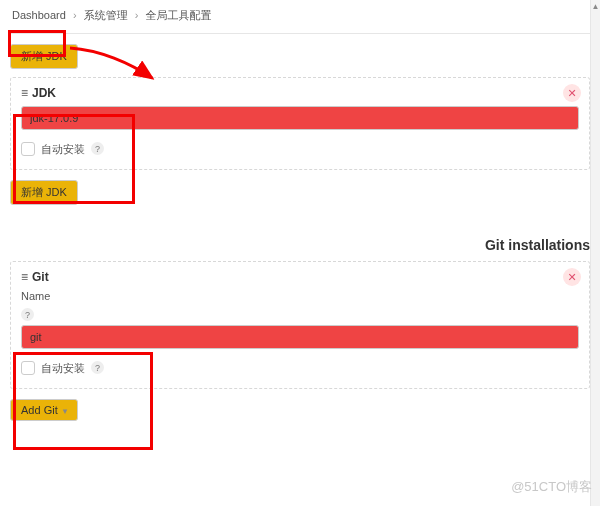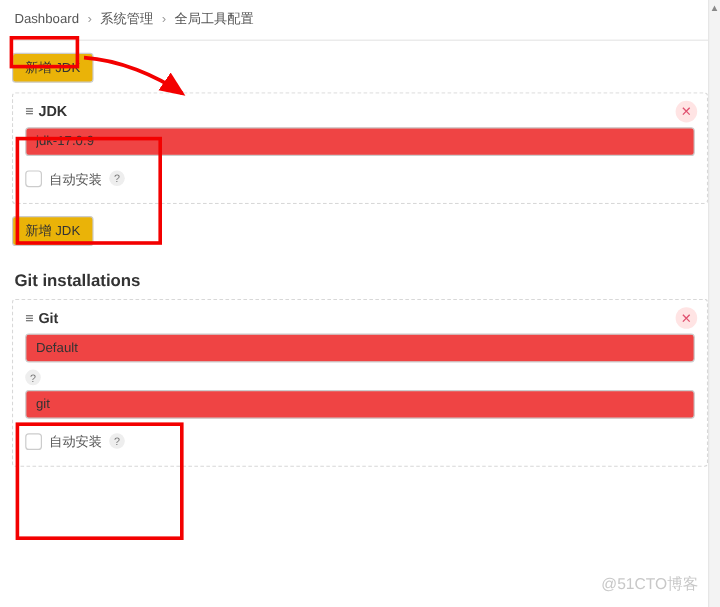--- a/index.html
+++ b/index.html
@@ -120,21 +120,22 @@
     width: 14px; height: 14px;
     border: 1px solid #ccc;
     border-radius: 3px;
     background: #fff;
     cursor: pointer;
   }
 
   .section-heading {
     font-size: 14px;
     font-weight: 700;
-    margin: 20px 0 6px 2px;
+    margin: 32px 0 6px 2px;
+    text-align: right;
   }
 
   
   .annot {
     position: absolute;
     border: 3px solid #f30000;
     pointer-events: none;
     z-index: 50;
   }
   
@@ -156,21 +157,21 @@
     height: 12px;
     display: flex;
     align-items: center;
     justify-content: center;
     font-size: 8px;
     color: #888;
     cursor: pointer;
   }
   .watermark {
     position: absolute;
-    right: 18px;
+    right: 8px;
     bottom: 10px;
     font-size: 13px;
     color: #c8c8c8;
     pointer-events: none;
     z-index: 60;
   }
 </style>
 </head>
 <body>
 
@@ -219,34 +220,37 @@
   
   <div class="tool-section">
     <div class="tool-header">
       <span class="drag-icon">≡</span>
       <span>Git</span>
     </div>
     <div class="remove-btn">
       <span>✕</span>
     </div>
 
-    <input class="text-input" value="Default" style="">
+    <div class="field-label">Name</div>
 
     <div class="field-label">
       <span class="help">?</span>
     </div>
     <input class="text-input" value="git" style="">
 
     <div class="checkbox-row">
       <span class="checkbox"></span>
       <span>自动安装</span>
       <span class="help">?</span>
     </div>
   </div>
 
+  <div style="margin-top:10px;">
+    <button class="btn-outline btn-dropdown">Add Git</button>
+  </div>
 
 </div>
 
 <div class="scrollbar">
   <div class="arrow-btn">▲</div>
 </div>
 
 <div class="annot" style="left:8px; top:30px; width:58px; height:27px;"></div>
 <div class="annot" style="left:13px; top:114px; width:122px; height:90px;"></div>
 <div class="annot" style="left:13px; top:352px; width:140px; height:98px;"></div>

